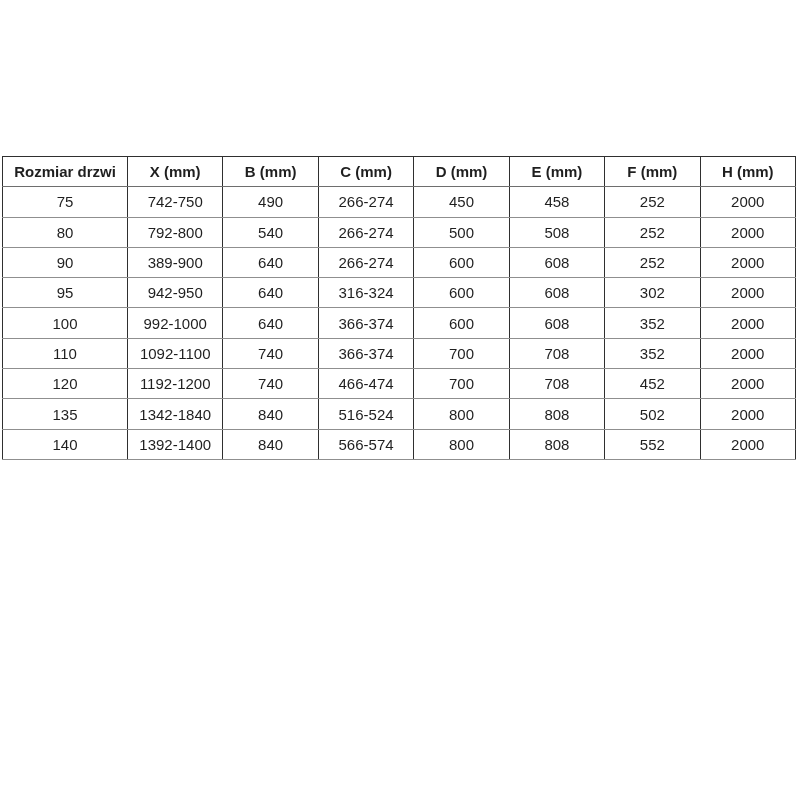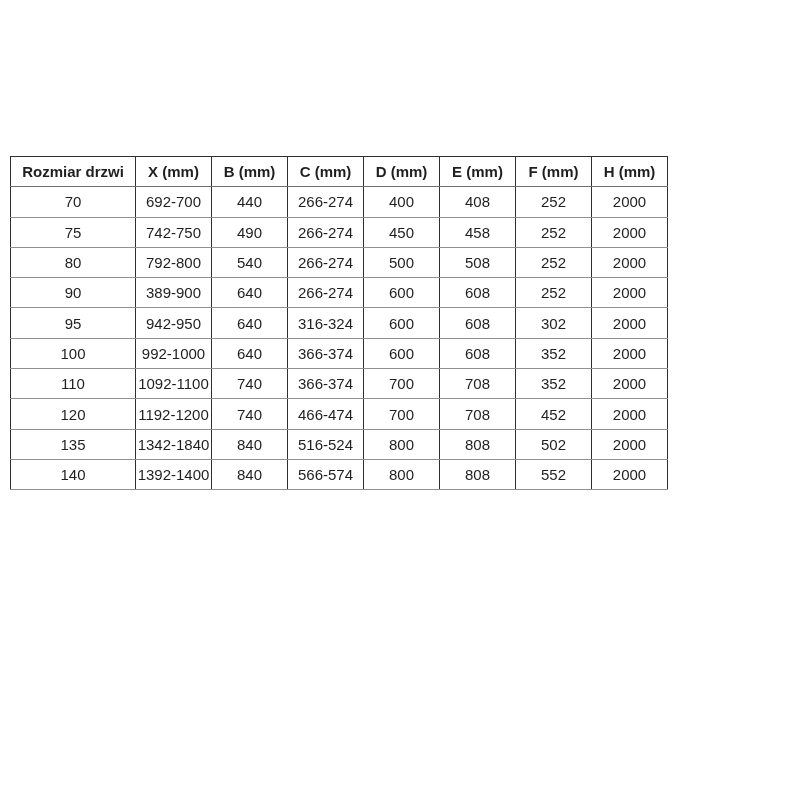--- a/index.html
+++ b/index.html
@@ -8,23 +8,23 @@
     background: #ffffff;
   }
   body {
     width: 800px;
     height: 800px;
     position: relative;
     font-family: "Liberation Sans", sans-serif;
   }
   .table-wrap {
     position: absolute;
-    left: 10px;
+    left: 2px;
     top: 156px;
-    width: 658px;
+    width: 794px;
   }
   table.size-table {
     width: 100%;
     border-collapse: collapse;
     table-layout: fixed;
   }
   table.size-table col.col-first {
     width: 125px;
   }
   table.size-table th,
@@ -73,30 +73,20 @@
           <th>X (mm)</th>
           <th>B (mm)</th>
           <th>C (mm)</th>
           <th>D (mm)</th>
           <th>E (mm)</th>
           <th>F (mm)</th>
           <th>H (mm)</th>
         </tr>
     </thead>
     <tbody>
-        <tr>
-          <td>70</td>
-          <td>692-700</td>
-          <td>440</td>
-          <td>266-274</td>
-          <td>400</td>
-          <td>408</td>
-          <td>252</td>
-          <td>2000</td>
-        </tr>
         <tr>
           <td>75</td>
           <td>742-750</td>
           <td>490</td>
           <td>266-274</td>
           <td>450</td>
           <td>458</td>
           <td>252</td>
           <td>2000</td>
         </tr>

